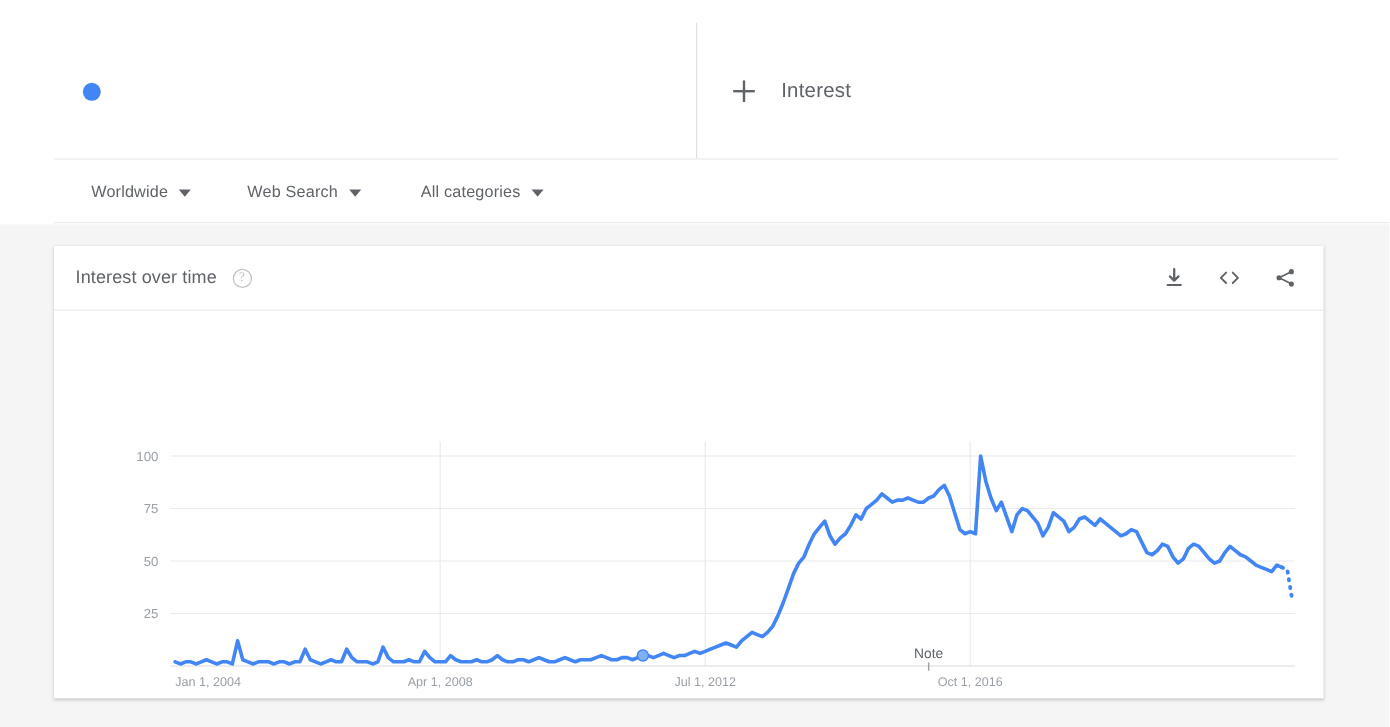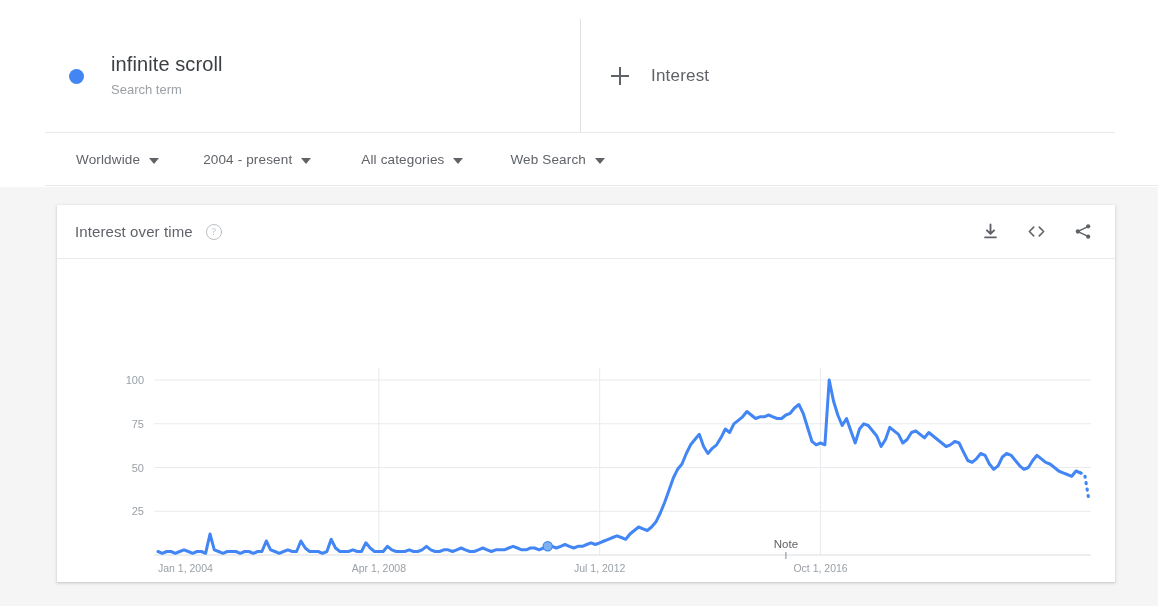--- a/index.html
+++ b/index.html
@@ -111,21 +111,21 @@
 
   
   .page-band {
     position: absolute;
     left: 0; top: 187px;
     width: 1158px; height: 419px;
     background: #f5f5f5;
   }
   .chart-card {
     position: absolute;
-    left: 57px; top: 205px;
+    left: 45px; top: 205px;
     width: 1058px; height: 377px;
     background: #ffffff;
     box-shadow: 0 1px 2px rgba(60,64,67,.18), 0 1px 3px 1px rgba(60,64,67,.08);
   }
   .card-head {
     position: relative;
     height: 54px;
     border-bottom: 1px solid #e8eaed;
     display: flex;
     align-items: center;
@@ -195,46 +195,38 @@
   }
 </style>
 </head>
 <body>
 
 <div id="page">
 
   <div class="term-row">
     <div class="term-cell">
       <div class="term-dot"></div>
-      <div class="term-texts">
-        <div class="term-title">infinite scroll</div>
-        <div class="term-sub">Search term</div>
-      </div>
     </div>
     <div class="compare-cell">
       <span class="plus-icon"></span>
       <span class="compare-label">Interest</span>
     </div>
   </div>
 
   <div class="filter-bar">
     <div class="filter f1">
       <span class="filter-label">Worldwide</span>
       <span class="caret"></span>
     </div>
-    <div class="filter f2">
-      <span class="filter-label">2004 - present</span>
+    <div class="filter f4">
+      <span class="filter-label">Web Search</span>
       <span class="caret"></span>
     </div>
     <div class="filter f3">
       <span class="filter-label">All categories</span>
-      <span class="caret"></span>
-    </div>
-    <div class="filter f4">
-      <span class="filter-label">Web Search</span>
       <span class="caret"></span>
     </div>
   </div>
 
   <div class="page-band"></div>
 
   <div class="chart-card">
 
     <div class="card-head">
       <span class="card-title">Interest over time</span>

